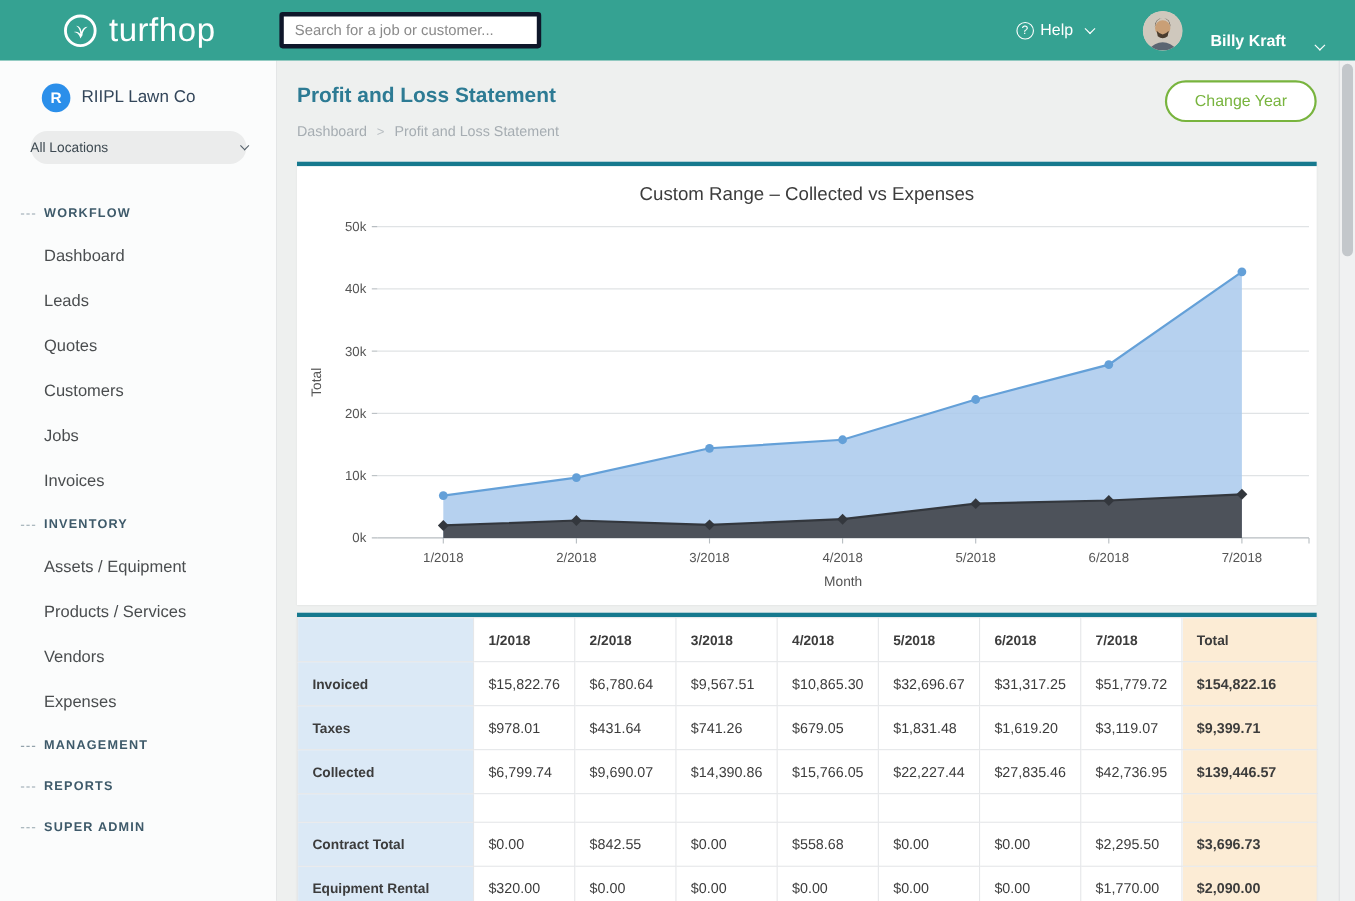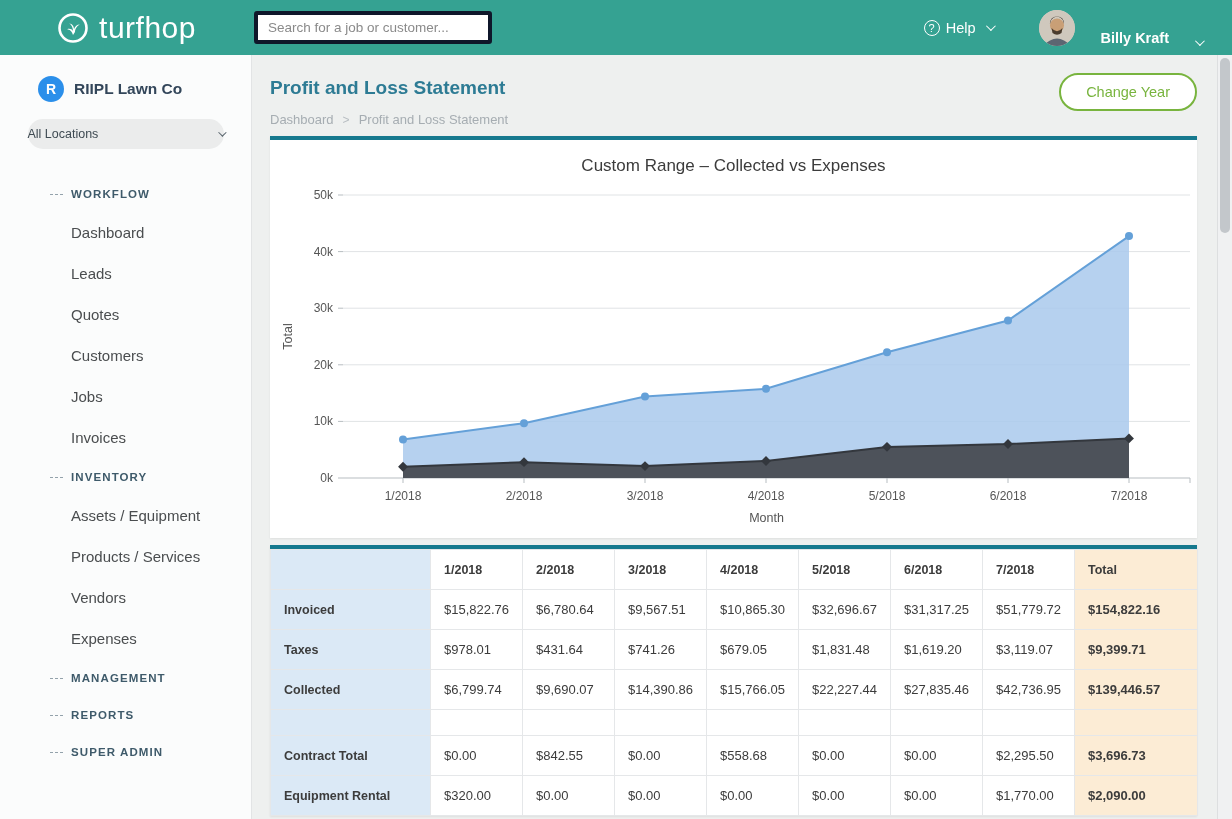--- a/index.html
+++ b/index.html
@@ -24,45 +24,45 @@
   .user-group { display:flex; align-items:flex-end; cursor:pointer;gap:16px; }
   .avatar { width:36px; height:36px; border-radius:50%; overflow:hidden; background:#d8cfc4; margin-right:10px; flex:none; }
   .user-name { font-size:14.5px; font-weight:700; }
 
   
   .sidebar { position:absolute; left:0; top:55px; width:252px; bottom:0; background:#fbfcfc;
       border-right:1px solid #e2e4e5; overflow:hidden; }
   .company { display:flex; align-items:center; gap:10px; padding:21px 0 0 38px; }
   .company-badge { width:26px; height:26px; border-radius:50%; background:#2b8fea; color:#fff; font-weight:700;
       font-size:14px; display:flex; align-items:center; justify-content:center; flex:none; }
-  .company-name { color:#33465a; font-size:15.5px; font-weight:700; }
+  .company-name { color:#33465a; font-size:15.5px; font-weight:400; }
   .locations { margin:17px auto 16px; width:196px; height:30px; background:#ebecec; border-radius:15px;
       display:flex; align-items:center; justify-content:space-between; gap:9px; font-size:12.5px; color:#3e4a52; cursor:pointer; }
   .chev-dark { width:6px; height:6px; border-right:1.4px solid #55616a; border-bottom:1.4px solid #55616a;
       transform:rotate(45deg) translateY(-2px); display:inline-block; }
-  .nav { margin-top:26px;padding-left:31px; }
+  .nav { margin-top:26px; }
   .nav-heading { display:flex; align-items:center; gap:8px; padding:13px 0 12px 19px; color:#3e5a6a;
       font-size:11.5px; font-weight:700; letter-spacing:1.1px; cursor:pointer; }
   .dash-icon { width:13px; height:0; border-top:1.5px dashed #93a2ab; display:inline-block; }
   .nav-item { padding:12px 0 12px 40px; font-size:15px; color:#4a4d4f; cursor:pointer; }
 
   
   .main { position:absolute; left:252px; top:55px; right:15px; bottom:0; background:#eef0ef;
       padding:18px 20px 0 18px; overflow:hidden; }
   .page-head { display:flex; justify-content:space-between; align-items:flex-start; }
   .page-title { font-size:19px; color:#2d7b94; font-weight:700; padding-top:4px; }
   .breadcrumb { margin-top:13px; font-size:13px; color:#a6adb2; display:flex; gap:9px; align-items:center; }
   .crumb { color:#a6adb2; cursor:pointer; }
   .crumb-sep { color:#b8bec2; font-size:12px; }
   .change-year { height:38px; padding:0 25px; border:2px solid #78b43e; border-radius:20px; background:#fff;
       color:#78b43e; font-size:14.5px; display:flex; align-items:center; cursor:pointer;
       font-family:"Liberation Sans",sans-serif; }
 
   .card { background:#fff; border-top:4px solid #16798e; box-shadow:0 1px 2px rgba(0,0,0,.07); }
-  .chart-card { margin-top:9px; padding-bottom:2px; }
+  .chart-card { margin-top:20px; padding-bottom:2px; }
   .chart-title { text-align:center; font-size:17px; color:#3c3c3c; padding:16px 0 4px; font-weight:500; }
 
   .table-card { margin-top:7px; }
   table.pl-table { border-collapse:collapse; table-layout:fixed; width:927px; background:#fff; font-size:13px; }
   .pl-table th, .pl-table td { border:1px solid #e5e7e9; padding:0 13px; height:40px; text-align:left;
       overflow:hidden; white-space:nowrap; color:#3c3c3c; }
   .pl-table th { font-size:12.5px; font-weight:700; }
   .pl-table td { font-weight:400; }
   .label-col { background:#dbe9f6 !important; font-weight:700 !important; font-size:12.5px !important; }
   .total-col { background:#fcecd5 !important; font-weight:700 !important; }

